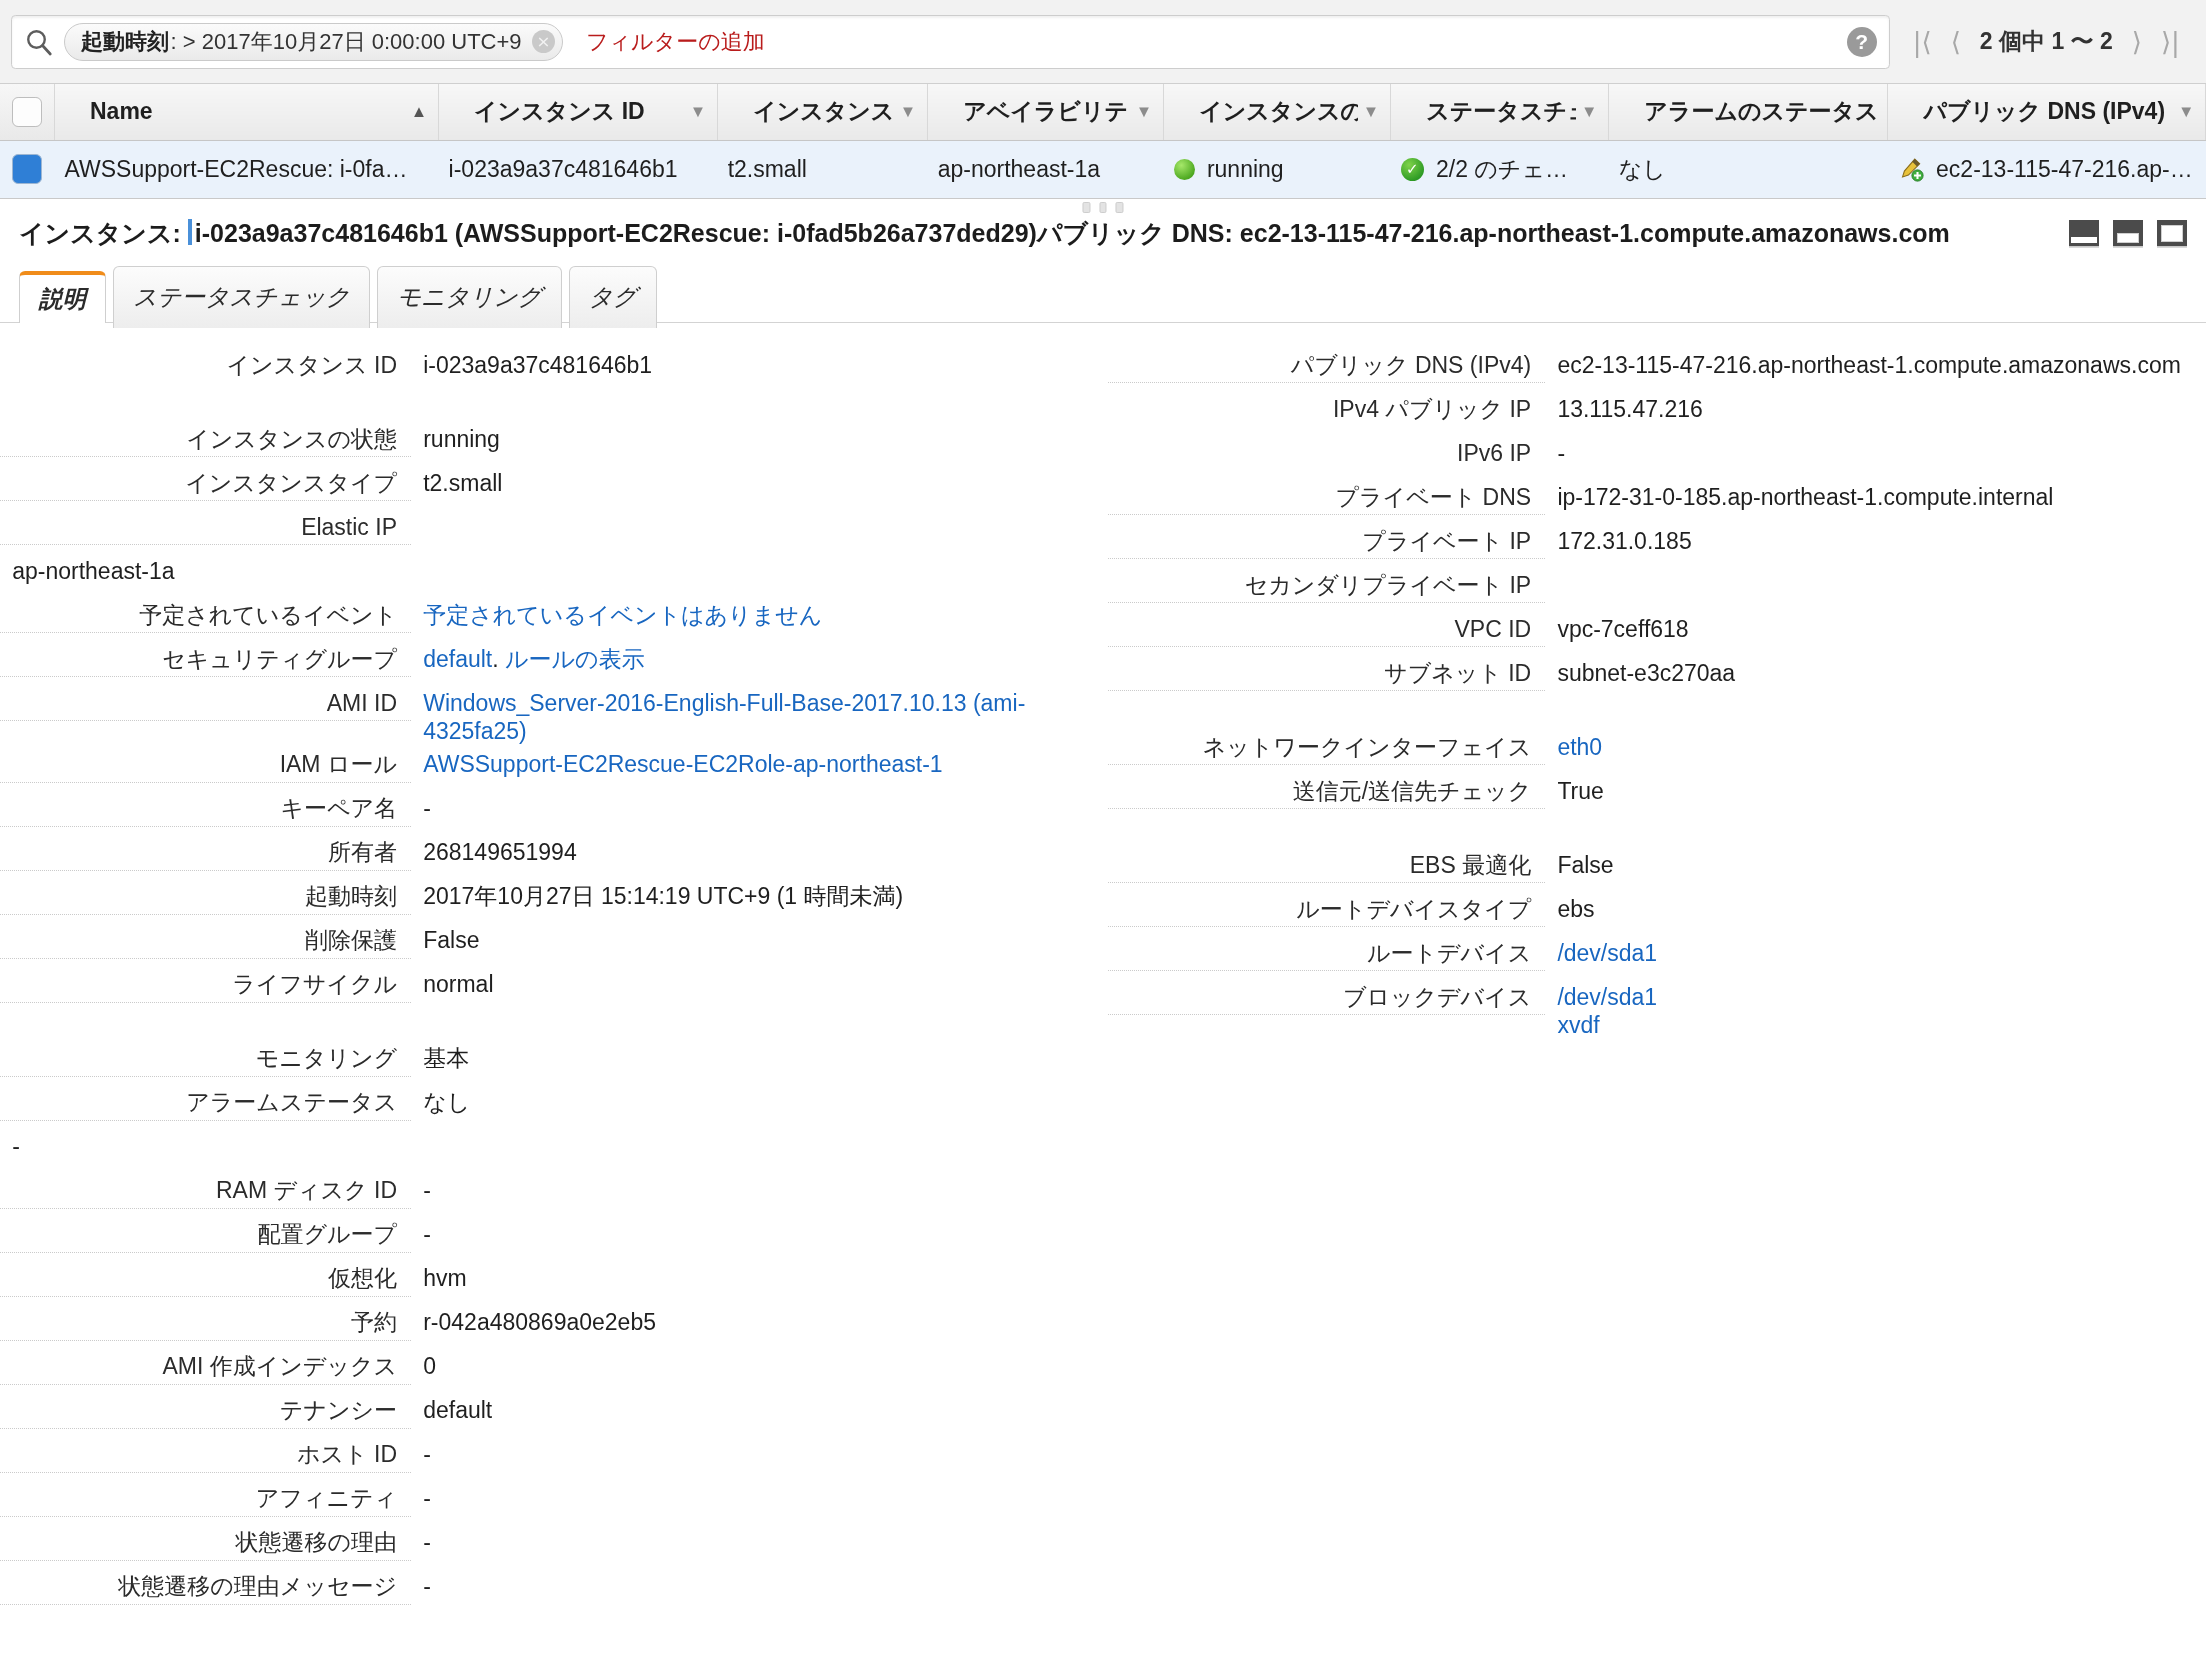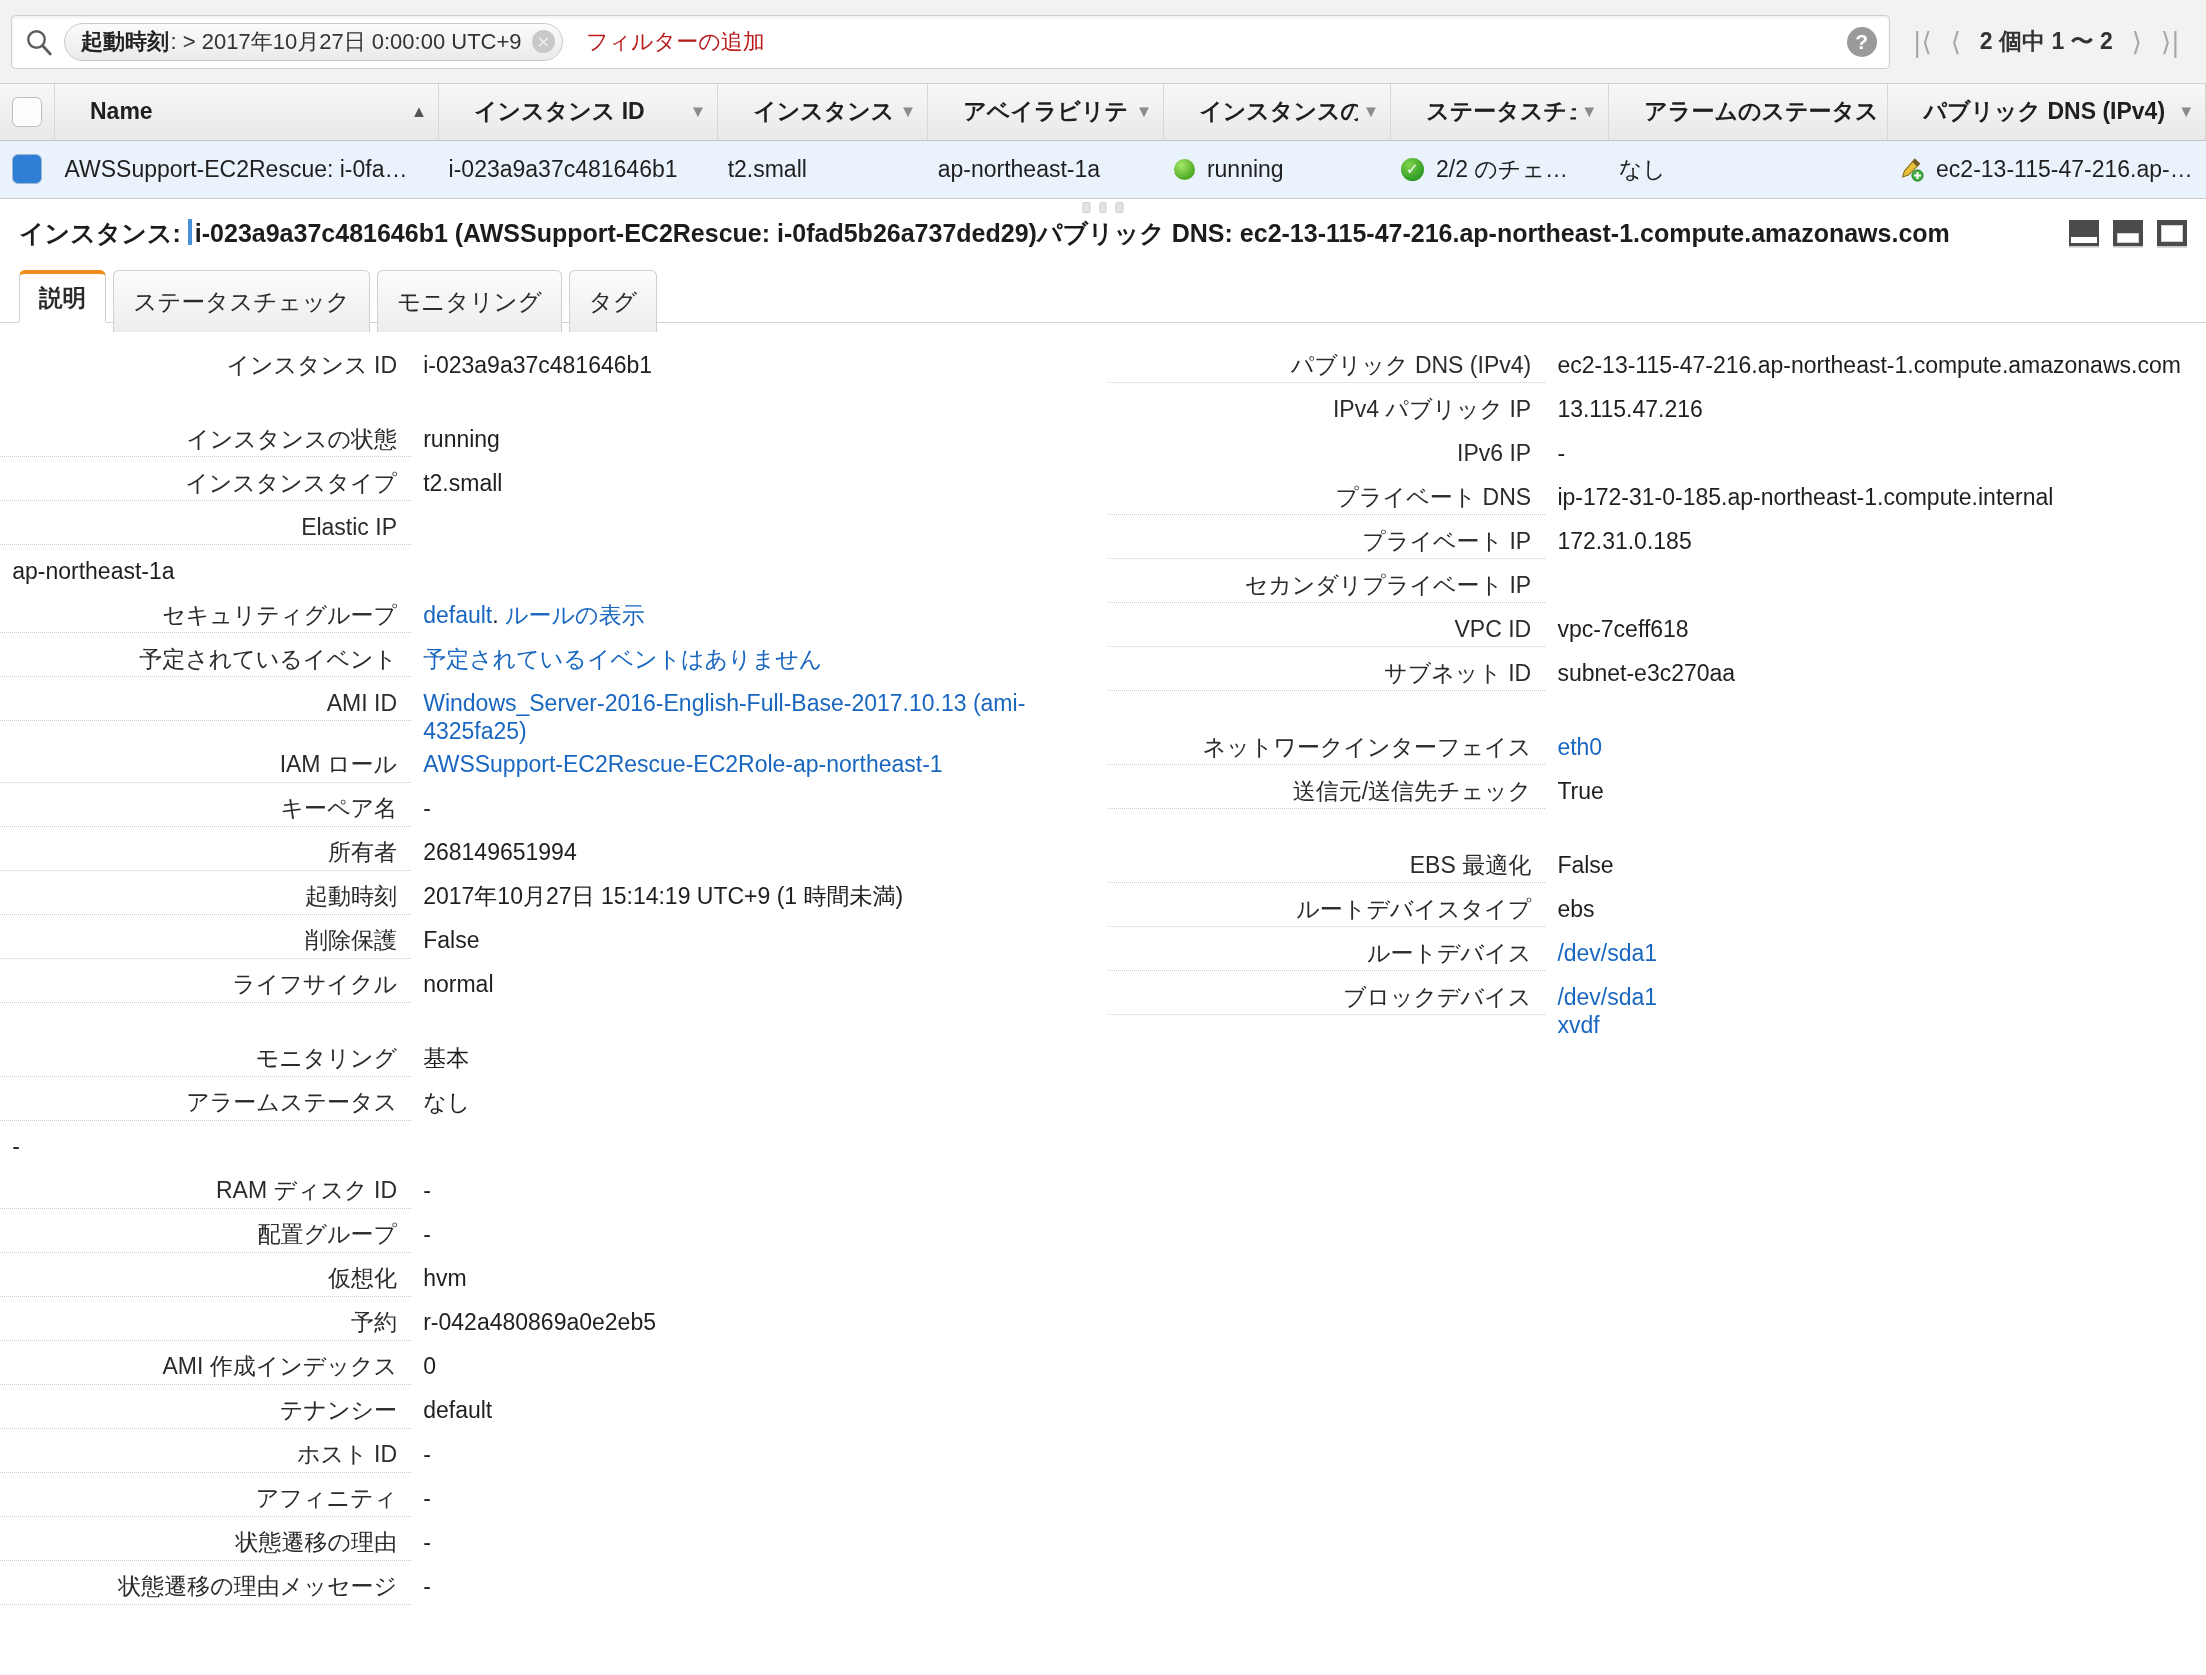--- a/index.html
+++ b/index.html
@@ -220,25 +220,26 @@
     cursor: pointer;
     box-shadow: 0 1.7px 0 #c9c9c9;
   }
   .win-btn i { position: absolute; background: #ffffff; display: block; }
   .wb-min i { left: 1.7px; right: 1.7px; bottom: 2.6px; height: 6.1px; }
   .wb-half i { left: 4.4px; right: 4.4px; bottom: 3.5px; height: 9.6px; border: 1.7px solid #cfcfcf; }
   .wb-max i { left: 4.4px; right: 4.4px; top: 5.2px; bottom: 4.4px; border: 1.7px solid #cfcfcf; }
 
   
   .tabstrip {
-    display: flex; align-items: flex-start;
+    display: flex; align-items: center;
     padding: 0 19px;
     height: 54px;
     border-bottom: 1.7px solid #d3d3d3;
     background: #ffffff;
+    font-style: italic;
   }
   .tab {
     height: 62px;
     display: flex; align-items: center;
     padding: 0 19px;
     font-size: 23.6px;
     color: #2b2b2b;
     background: linear-gradient(#fcfcfc, #ededed);
     border: 1.7px solid #cfcfcf;
     border-bottom: none;
@@ -478,28 +479,28 @@
         <div class="dvalue">t2.small</div>
       </div>
       <div class="drow">
         <div class="dlabel">Elastic IP</div>
         <div class="dvalue"></div>
       </div>
       <div class="drow">
         <div class="dvalue">ap-northeast-1a</div>
       </div>
       <div class="drow">
+        <div class="dlabel">予定されているイベント</div>
+        <div class="dvalue"><a class="lnk">予定されているイベントはありません</a></div>
+      </div>
+      <div class="drow">
         <div class="dlabel">セキュリティグループ</div>
         <div class="dvalue"><a class="lnk">default</a><span class="sep">. </span><a class="lnk">ルールの表示</a></div>
       </div>
       <div class="drow">
-        <div class="dlabel">予定されているイベント</div>
-        <div class="dvalue"><a class="lnk">予定されているイベントはありません</a></div>
-      </div>
-      <div class="drow">
         <div class="dlabel">AMI ID</div>
         <div class="dvalue"><a class="lnk">Windows_Server-2016-English-Full-Base-2017.10.13 (ami-4325fa25)</a></div>
       </div>
       <div class="drow">
         <div class="dlabel">IAM ロール</div>
         <div class="dvalue"><a class="lnk">AWSSupport-EC2Rescue-EC2Role-ap-northeast-1</a></div>
       </div>
       <div class="drow">
         <div class="dlabel">キーペア名</div>
         <div class="dvalue">-</div>

